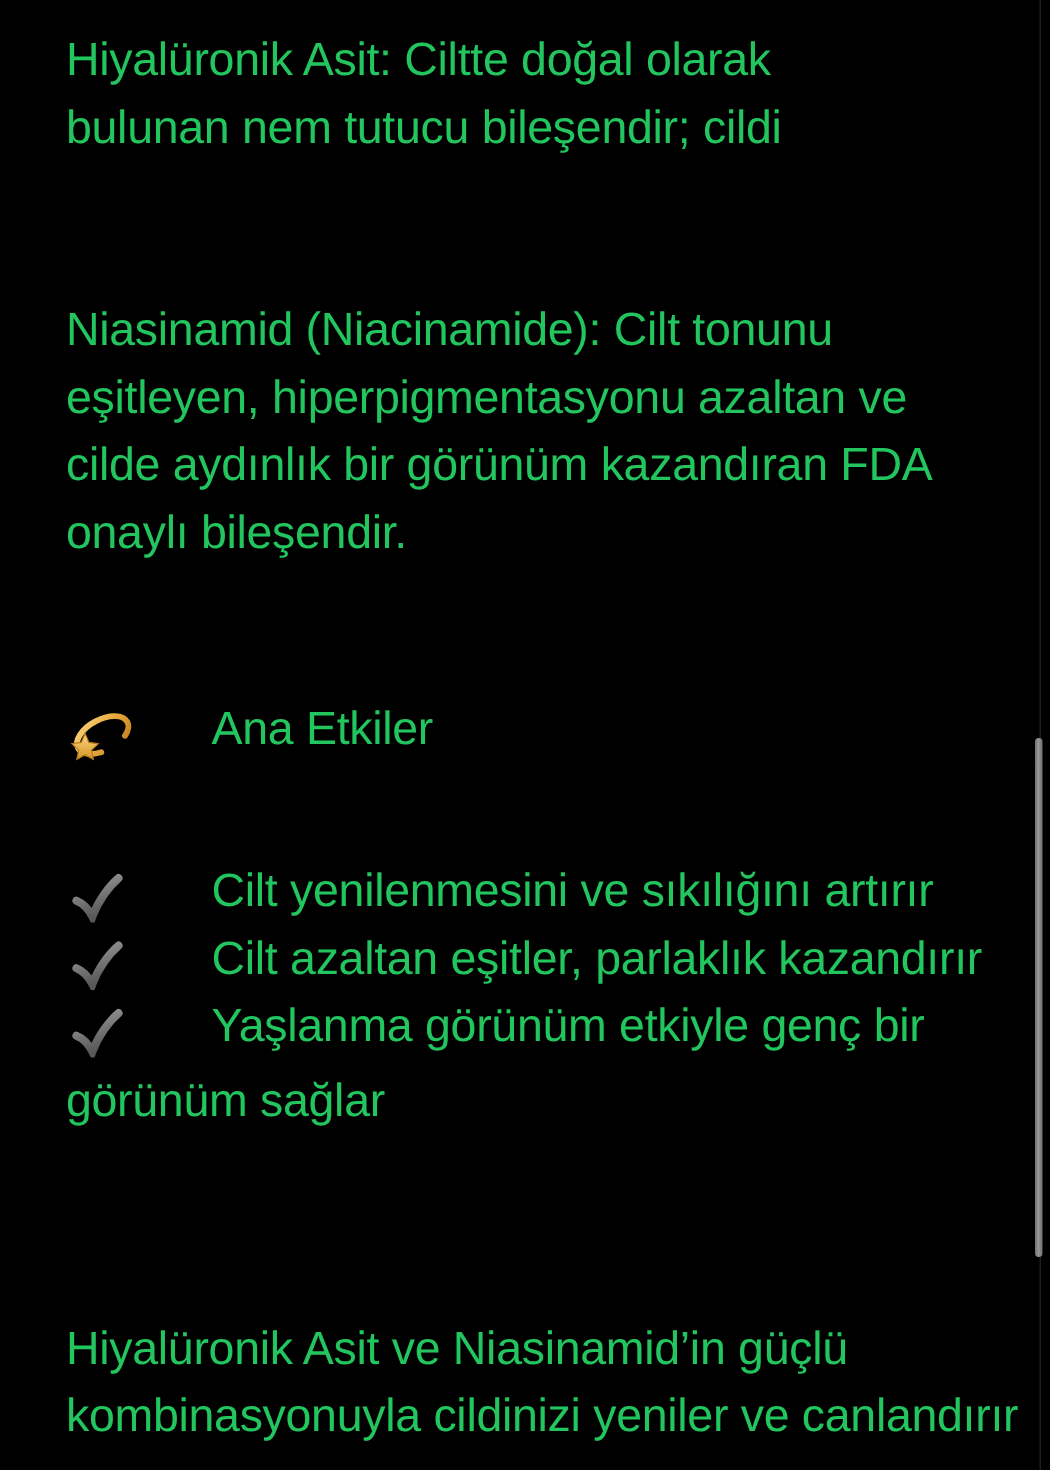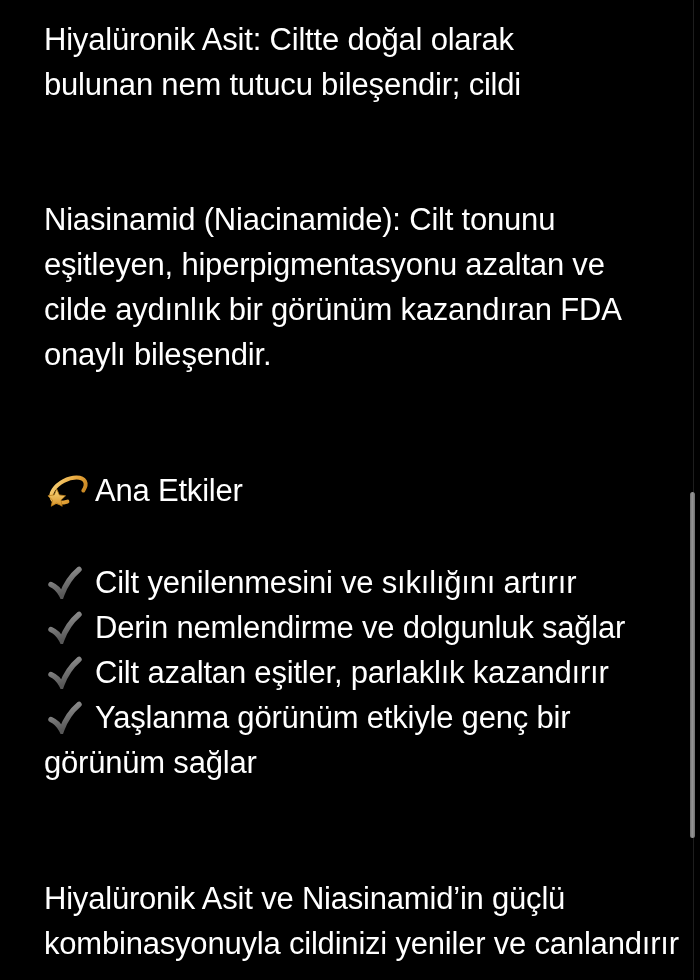--- a/index.html
+++ b/index.html
@@ -6,26 +6,26 @@
   html, body { background: #000; }
   .page {
     position: relative;
     width: 700px;
     height: 980px;
     background: #000000;
     overflow: hidden;
     font-family: "Liberation Sans", "DejaVu Sans", sans-serif;
     font-size: 31px;
     font-weight: 400;
-    color: #ffffff;
+    color: #22c55e;
     letter-spacing: -0.2px;
   }
   .block { position: absolute; left: 44px; right: 30px; }
   .line { height: 45px; line-height: 45px; white-space: nowrap; }
-  .irow { display: flex; align-items: center; height: 45px; white-space: nowrap; }
+  .irow { display: flex; height: 45px; white-space: nowrap; gap: 46px; }
   .icon-slot { width: 51px; flex: 0 0 51px; display: flex; align-items: center; }
   .icon-slot svg { display: block; }
   .check-slot svg { margin-left: 3px; }
   .drop-slot svg { margin-left: 7px; }
   .scroll-track {
     position: absolute; top: 0; bottom: 0; left: 693px; width: 1px;
     background: #1e1e1e;
   }
   .scroll-thumb {
     position: absolute; left: 690px; top: 492px; width: 5px; height: 346px;
@@ -64,47 +64,39 @@
             <stop offset="1" stop-color="#d89228"></stop>
           </linearGradient>
         </defs>
         <ellipse cx="25" cy="21" rx="19" ry="10.5" fill="none" stroke="url(#ggold)" stroke-width="4" stroke-linecap="round" stroke-dasharray="76 20" stroke-dashoffset="-30" transform="rotate(-28 25 21)"></ellipse>
         <path d="M13 20 L15.6 26 L22 26.9 L17.3 31.3 L18.6 37.6 L13 34.4 L7.4 37.6 L8.7 31.3 L4 26.9 L10.4 26 Z" fill="url(#gstar)" stroke="#b97c18" stroke-width="0.8"></path>
       </svg>
     </span>
     <span>Ana Etkiler</span>
   </div>
 
-  <div class="block" style="top:560px">
+  <div class="block" style="top:576px">
     <svg width="0" height="0" style="position:absolute">
       <defs>
         <linearGradient id="gcheck" x1="0" y1="0" x2="0.4" y2="1">
           <stop offset="0" stop-color="#9d9d9d"></stop>
           <stop offset="1" stop-color="#585858"></stop>
         </linearGradient>
       </defs>
     </svg>
 
     <div class="irow">
       <span class="icon-slot check-slot">
         <svg width="35" height="33" viewBox="0 0 36 34">
             <path d="M4 19 C9 21 13 26 15 30 C19 19 26.5 9 33 3.5" fill="none" stroke="url(#gcheck)" stroke-width="5.5" stroke-linecap="round"></path>
           </svg>
       </span>
       <span>Cilt yenilenmesini ve sıkılığını artırır</span>
     </div>
 
-    <div class="irow">
-      <span class="icon-slot check-slot">
-        <svg width="35" height="33" viewBox="0 0 36 34">
-            <path d="M4 19 C9 21 13 26 15 30 C19 19 26.5 9 33 3.5" fill="none" stroke="url(#gcheck)" stroke-width="5.5" stroke-linecap="round"></path>
-          </svg>
-      </span>
-      <span>Derin nemlendirme ve dolgunluk sağlar</span>
-    </div>
 
     <div class="irow">
       <span class="icon-slot check-slot">
         <svg width="35" height="33" viewBox="0 0 36 34">
             <path d="M4 19 C9 21 13 26 15 30 C19 19 26.5 9 33 3.5" fill="none" stroke="url(#gcheck)" stroke-width="5.5" stroke-linecap="round"></path>
           </svg>
       </span>
       <span>Cilt azaltan eşitler, parlaklık kazandırır</span>
     </div>
 

